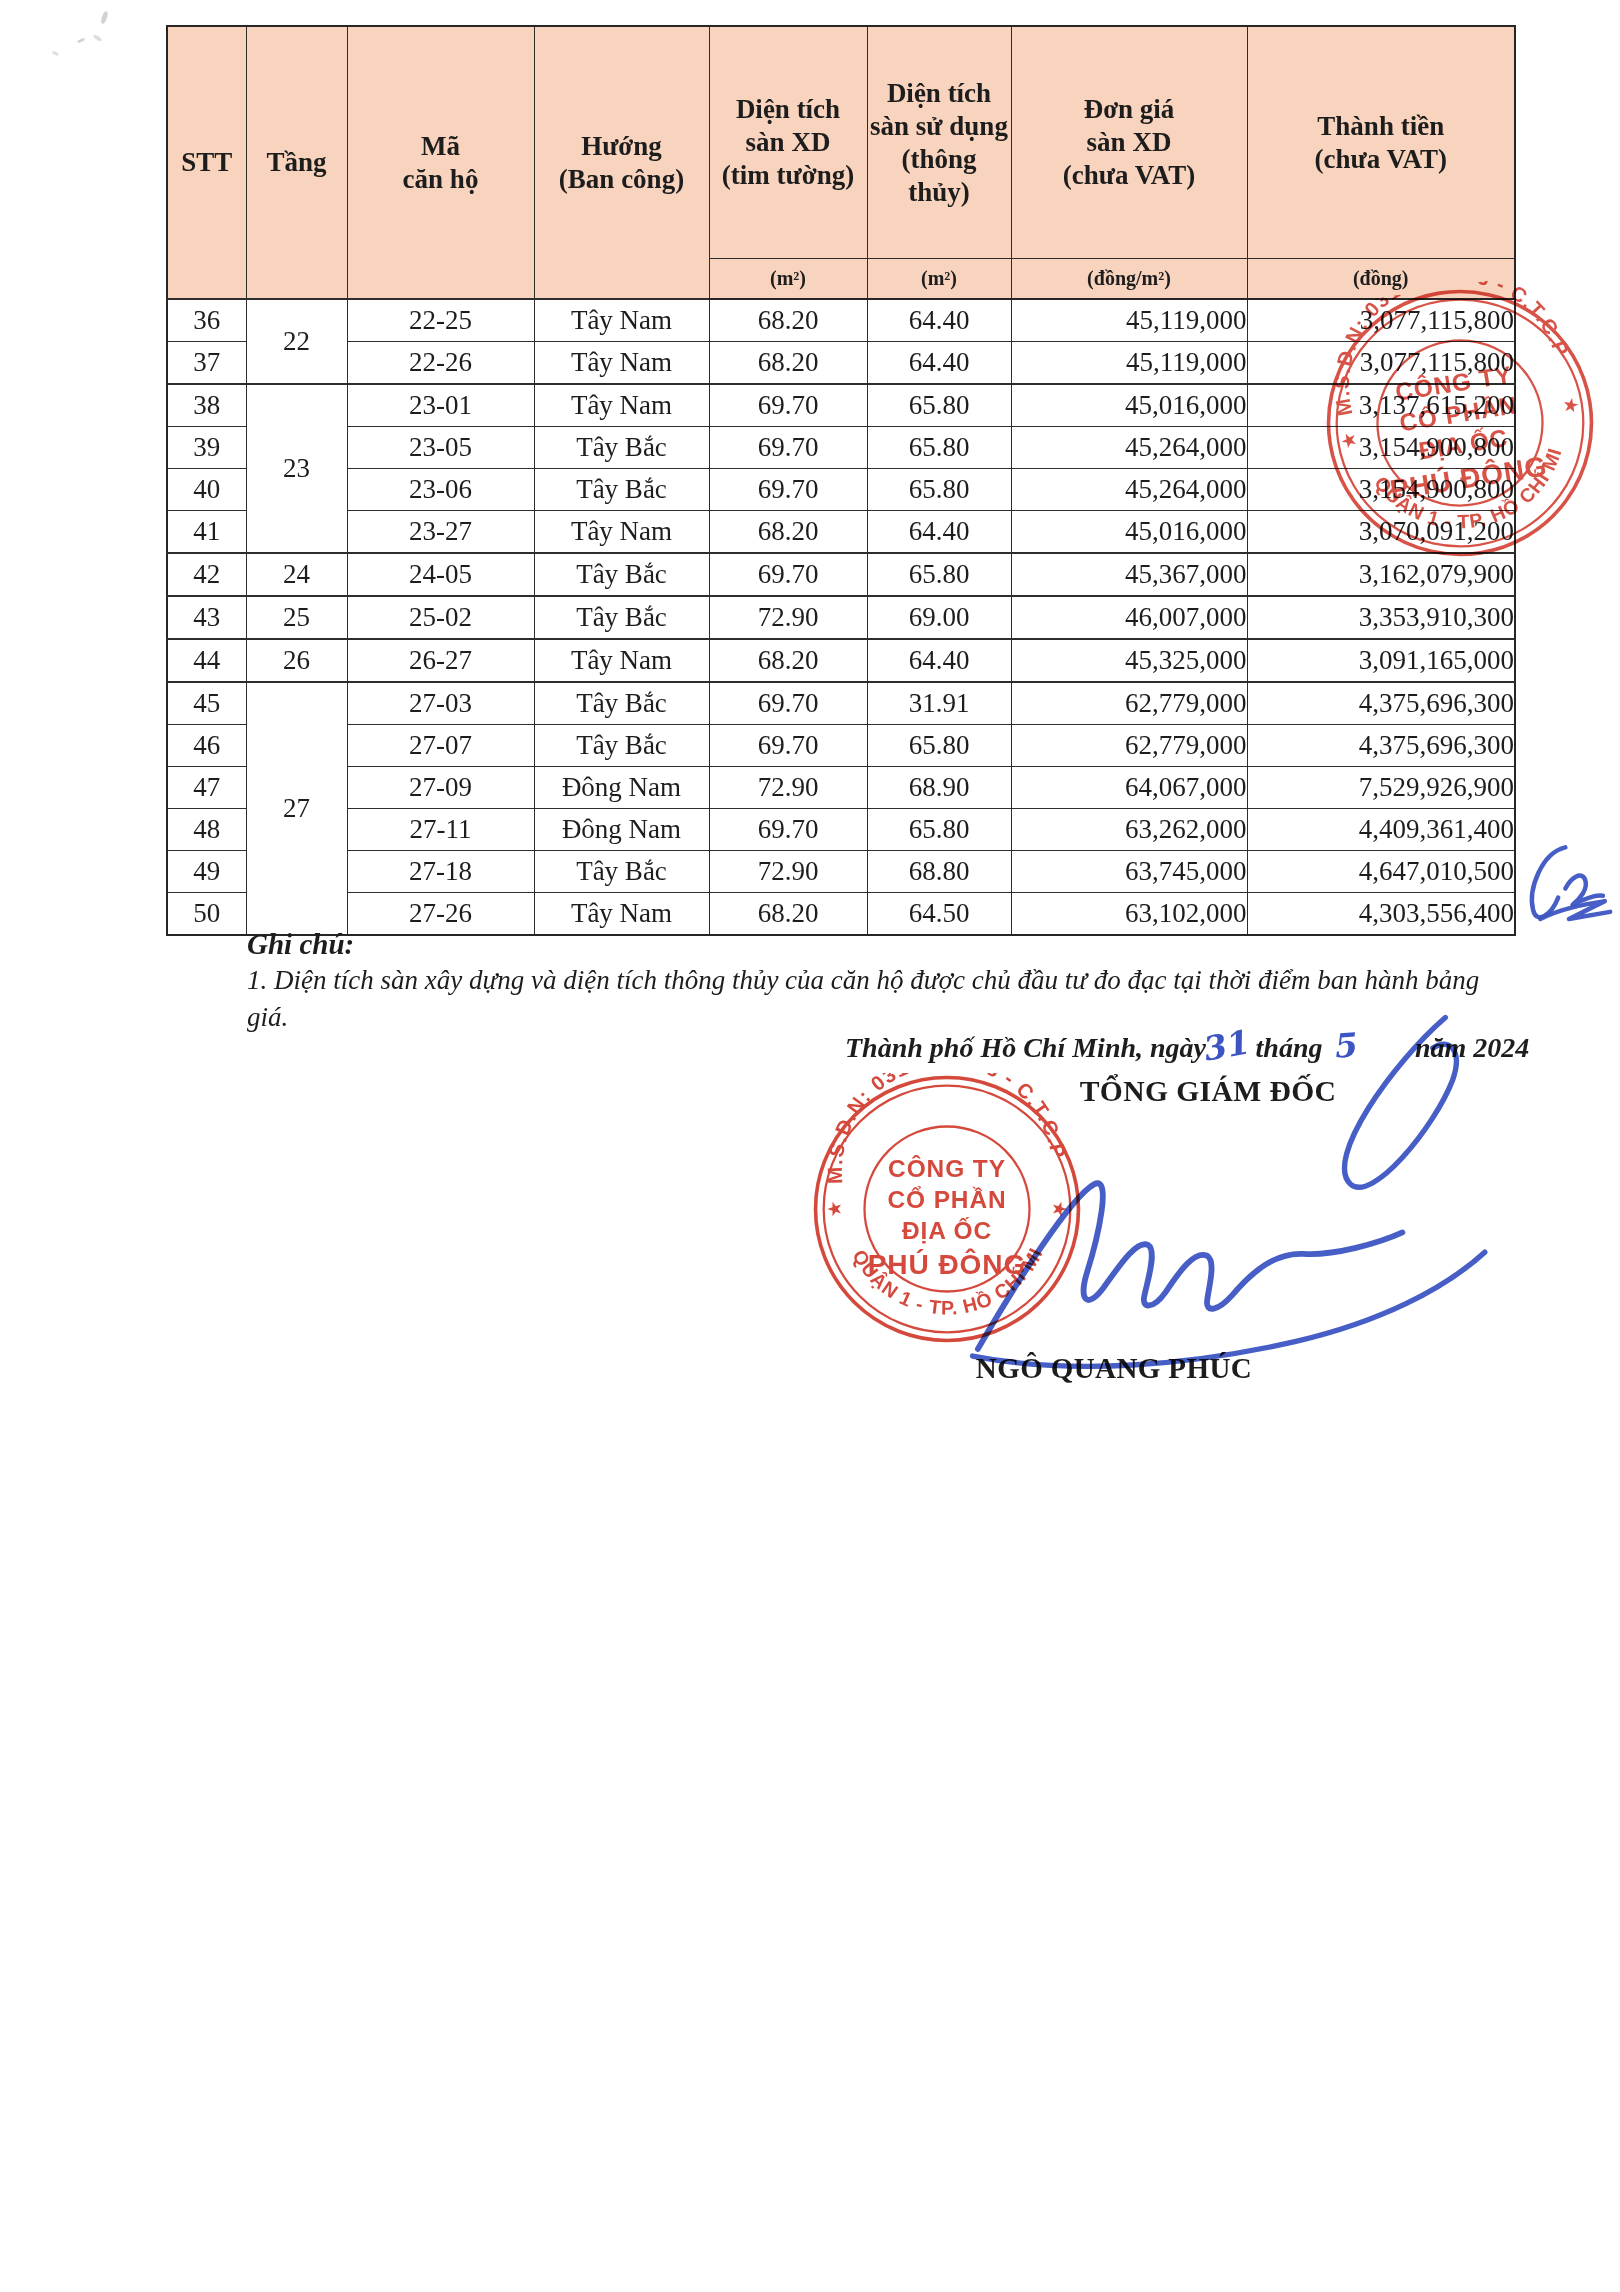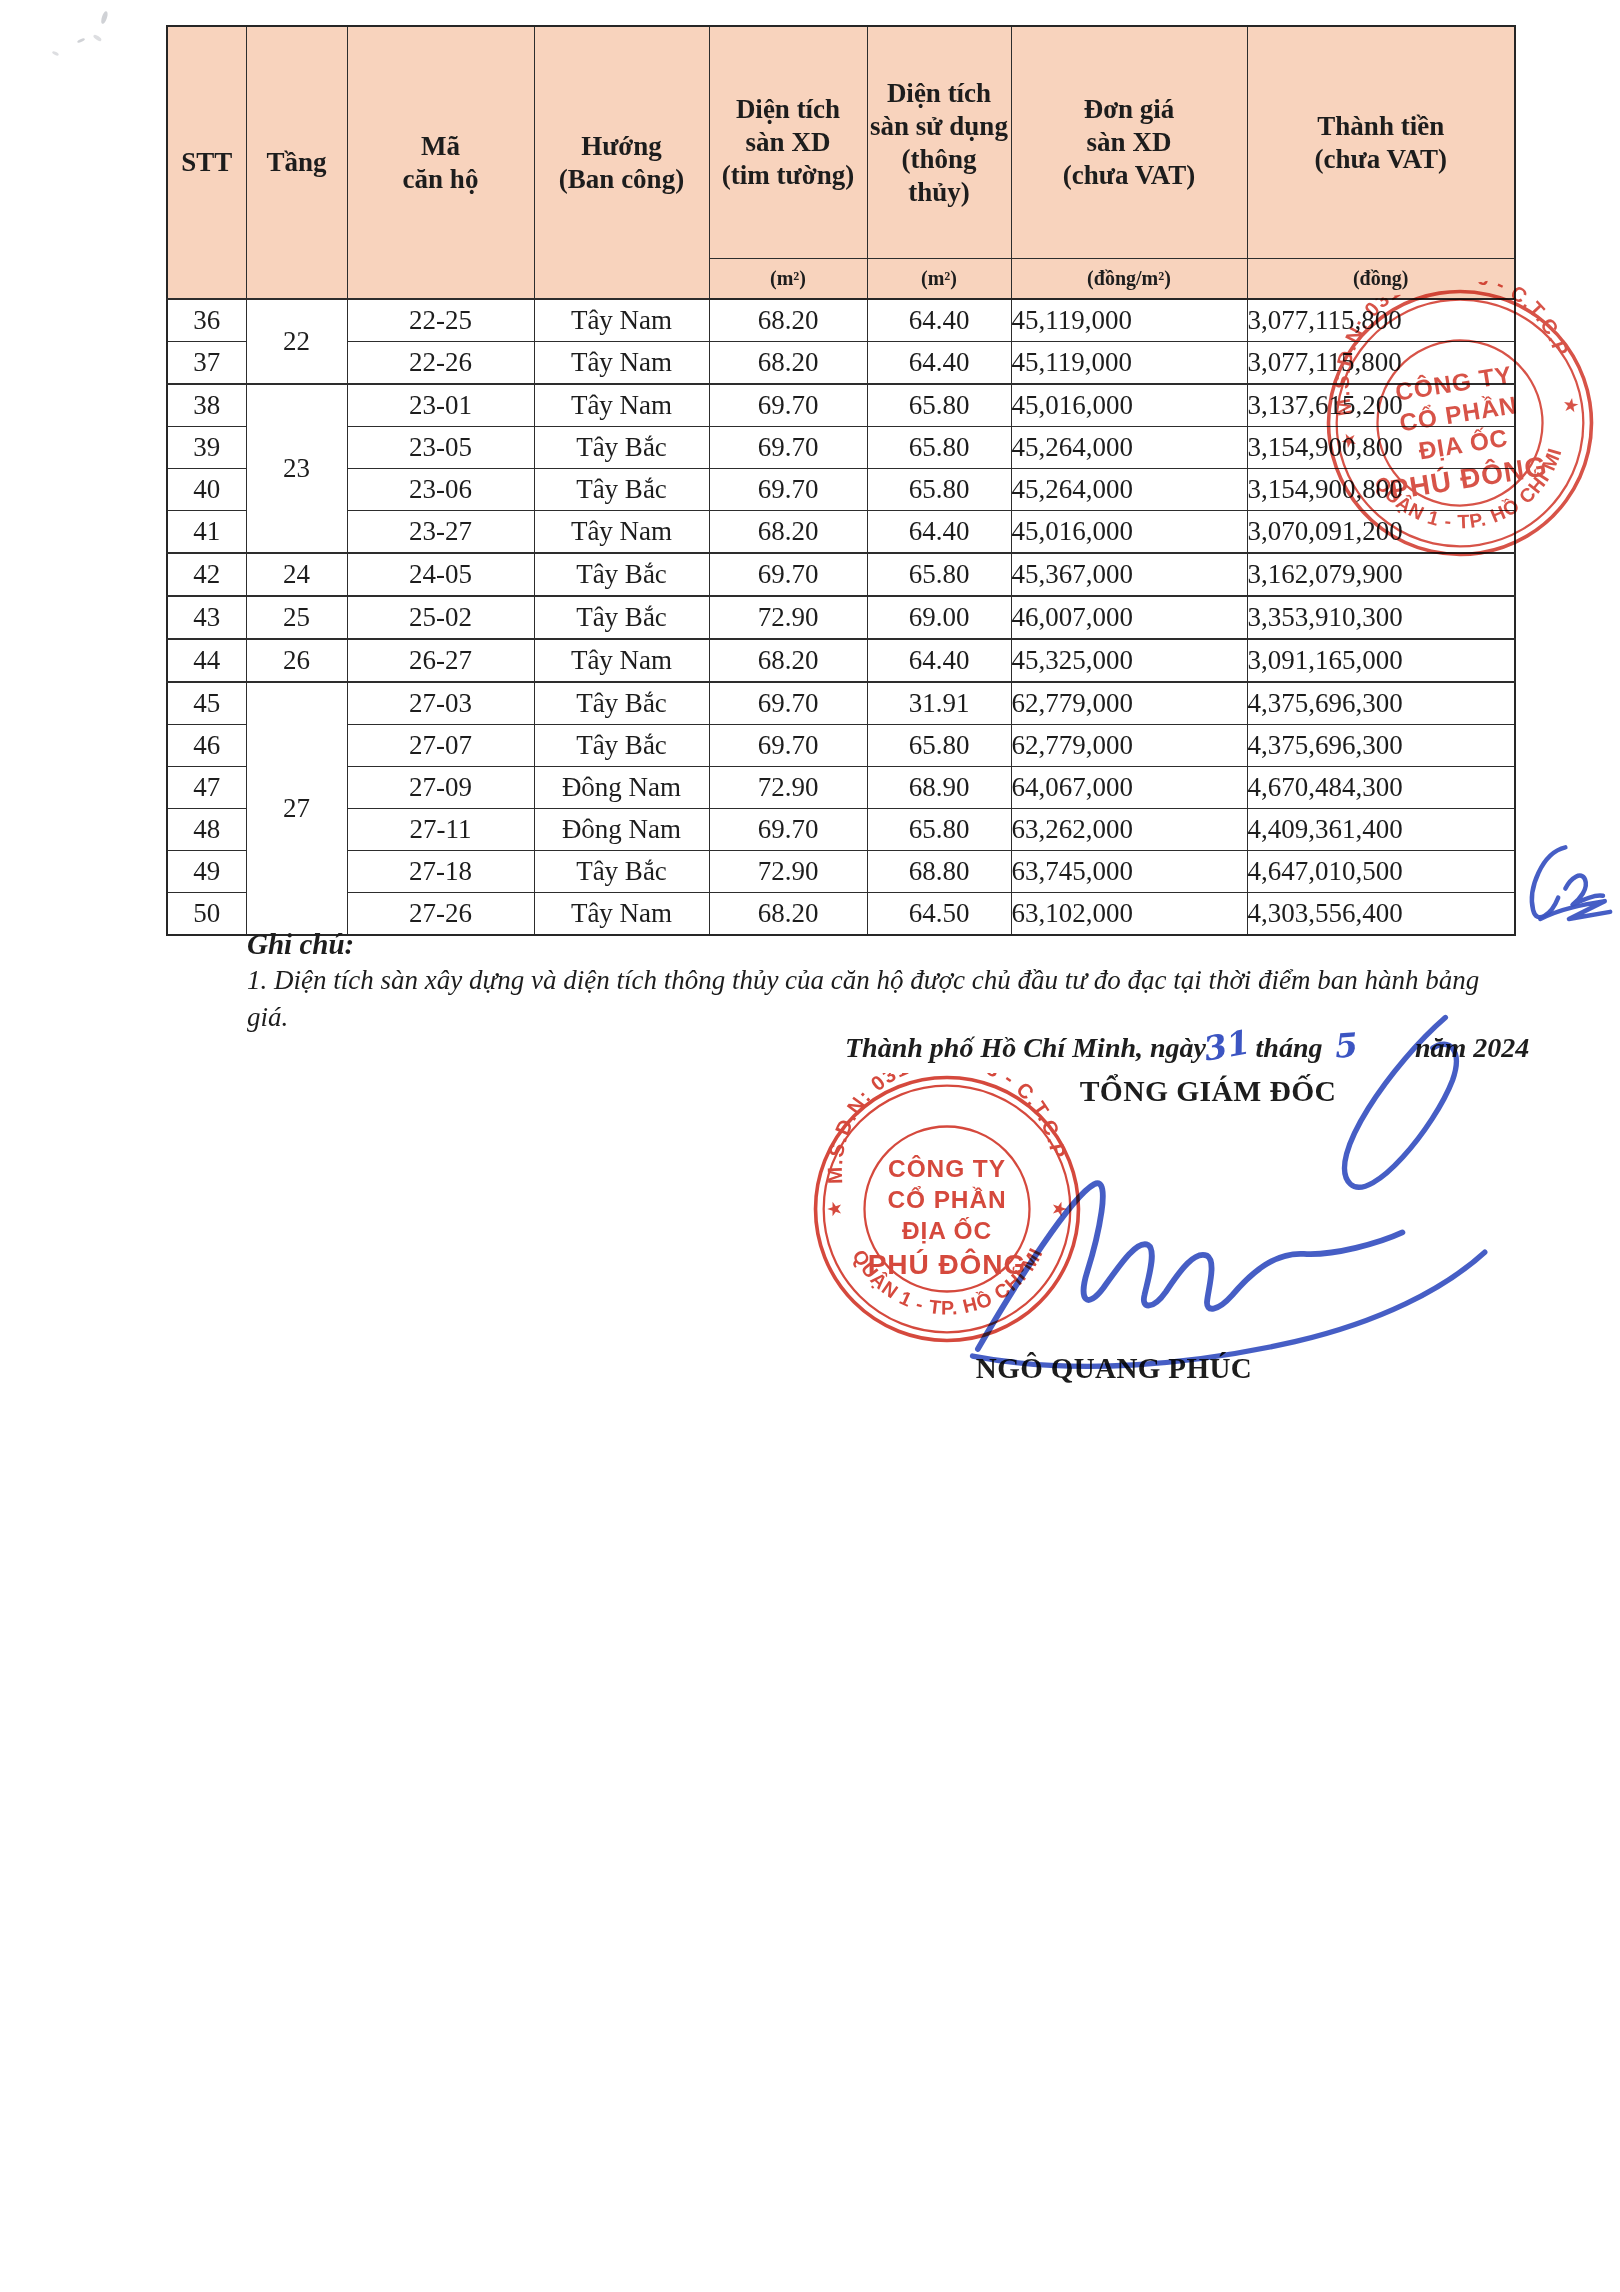--- a/index.html
+++ b/index.html
@@ -27,21 +27,21 @@
   table.price th,table.price td{border:1.8px solid #2d2d2d;padding:0;}
   thead th{
     background:#f8d3bd;font-weight:bold;font-size:27px;line-height:33px;
     vertical-align:middle;text-align:center;
   }
   thead tr.main th{height:231px;}
   thead tr.units th{height:39px;font-size:20px;border-bottom:2.7px solid #262626;border-top:1.8px solid #2d2d2d;}
   tbody td{height:41px;font-size:27px;background:#fff;vertical-align:middle;}
   tbody tr.gstart td{border-top-width:2.7px;}
   td.c-center{text-align:center;}
-  td.c-money{padding-right:11.6px;}
+  td.c-money{text-align:right;padding-right:11.6px;}
   col.w0{width:79px}col.w1{width:101px}col.w2{width:187px}col.w3{width:175px}
   col.w4{width:158px}col.w5{width:144px}col.w6{width:236px}col.w7{width:268px}
 
   
   .notes{position:absolute;left:247px;top:926px;width:1254px;}
   .notes .title{font-weight:bold;font-size:29px;line-height:36px;font-style:italic;}
   .notes .line{font-style:italic;font-size:27px;line-height:37px;}
 
   
   .dateline{
@@ -246,21 +246,21 @@
             <td class="c-money">62,779,000</td>
             <td class="c-money">4,375,696,300</td>
           </tr>
           <tr>
             <td class="c-center">47</td>
             <td class="c-center">27-09</td>
             <td class="c-center">Đông Nam</td>
             <td class="c-center">72.90</td>
             <td class="c-center">68.90</td>
             <td class="c-money">64,067,000</td>
-            <td class="c-money">4,670,484,300</td>
+            <td class="c-money">7,529,926,900</td>
           </tr>
           <tr>
             <td class="c-center">48</td>
             <td class="c-center">27-11</td>
             <td class="c-center">Đông Nam</td>
             <td class="c-center">69.70</td>
             <td class="c-center">65.80</td>
             <td class="c-money">63,262,000</td>
             <td class="c-money">4,409,361,400</td>
           </tr>

